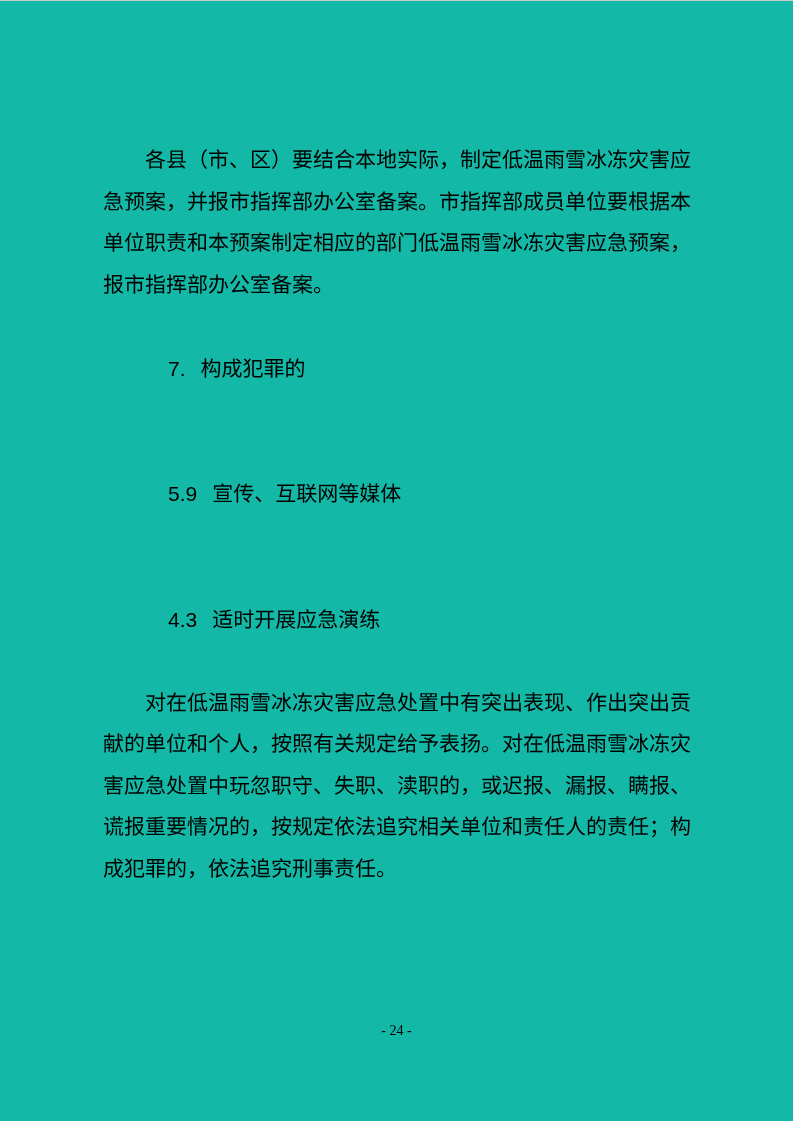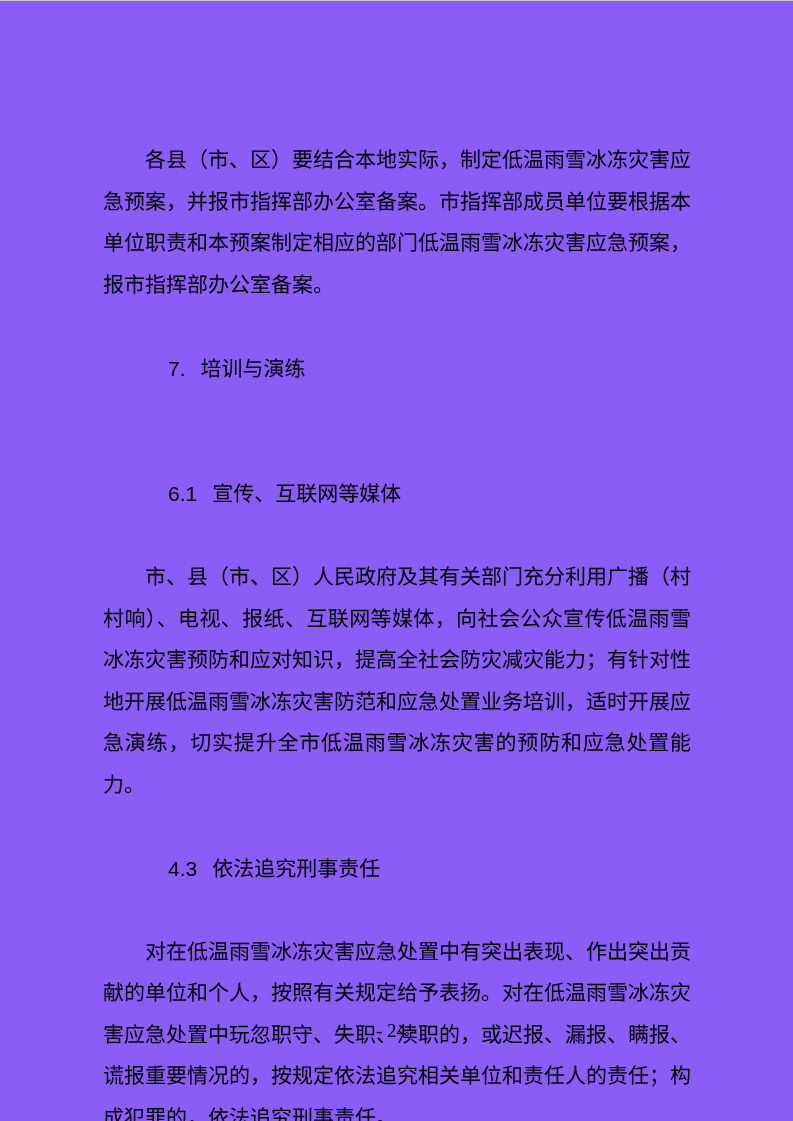--- a/index.html
+++ b/index.html
@@ -5,21 +5,21 @@
   html, body {
     margin: 0;
     padding: 0;
     background: #e9e9e9;
   }
   .page {
     position: relative;
     width: 793px;
     height: 1121px;
     margin: 0 auto;
-    background: #8b5cf6;
+    background: #14b8a6;
     box-sizing: border-box;
     padding: 139px 102px 0 103px;
     font-family: "Liberation Serif", "DejaVu Serif", serif;
     font-size: 21px;
     line-height: 41.5px;
     color: #000000;
     overflow: hidden;
     border-top: 1px solid #cccccc;
   }
   .para {
@@ -37,44 +37,43 @@
   .h-num {
     font-family: "Liberation Sans", "DejaVu Sans", sans-serif;
     margin-right: 15px;
   }
   .footer {
     position: absolute;
     left: 0;
     top: 1019px;
     width: 793px;
     text-align: center;
-    font-size: 19px;
+    font-size: 14px;
     line-height: 22px;
     color: #000000;
     font-family: "Liberation Serif", "DejaVu Serif", serif;
   }
 </style>
 </head>
 <body>
 
 <div class="page">
 
   <p class="para">各县（市、区）要结合本地实际，制定低温雨雪冰冻灾害应急预案，并报市指挥部办公室备案。市指挥部成员单位要根据本单位职责和本预案制定相应的部门低温雨雪冰冻灾害应急预案，报市指挥部办公室备案。</p>
 
   <p class="heading">
-    <span class="h-num">7.</span><span>培训与演练</span>
+    <span class="h-num">7.</span><span>构成犯罪的</span>
   </p>
 
   <p class="heading">
-    <span class="h-num">6.1</span><span>宣传、互联网等媒体</span>
+    <span class="h-num">5.9</span><span>宣传、互联网等媒体</span>
   </p>
 
-  <p class="para">市、县（市、区）人民政府及其有关部门充分利用广播（村村响）、电视、报纸、互联网等媒体，向社会公众宣传低温雨雪冰冻灾害预防和应对知识，提高全社会防灾减灾能力；有针对性地开展低温雨雪冰冻灾害防范和应急处置业务培训，适时开展应急演练，切实提升全市低温雨雪冰冻灾害的预防和应急处置能力。</p>
 
   <p class="heading">
-    <span class="h-num">4.3</span><span>依法追究刑事责任</span>
+    <span class="h-num">4.3</span><span>适时开展应急演练</span>
   </p>
 
   <p class="para">对在低温雨雪冰冻灾害应急处置中有突出表现、作出突出贡献的单位和个人，按照有关规定给予表扬。对在低温雨雪冰冻灾害应急处置中玩忽职守、失职、渎职的，或迟报、漏报、瞒报、谎报重要情况的，按规定依法追究相关单位和责任人的责任；构成犯罪的，依法追究刑事责任。</p>
 
   <div class="footer">- 24 -</div>
 
 </div>
 
 </body></html>

